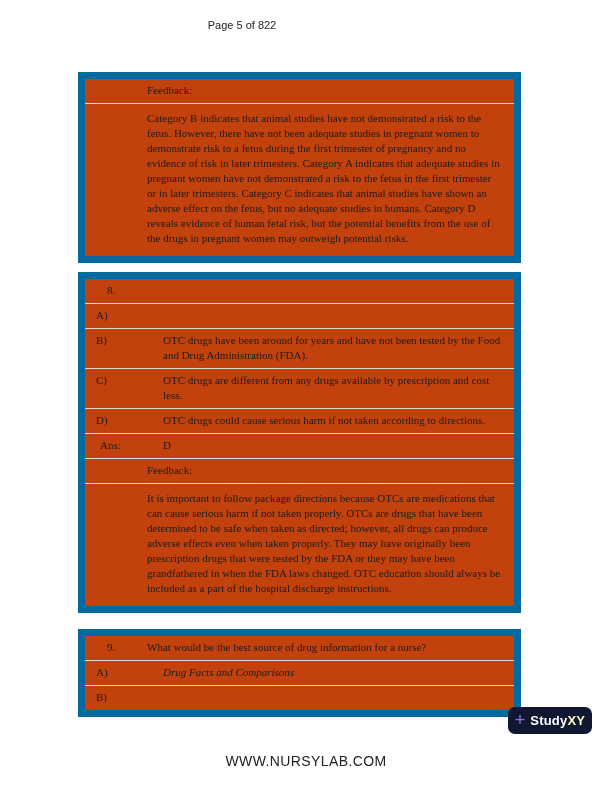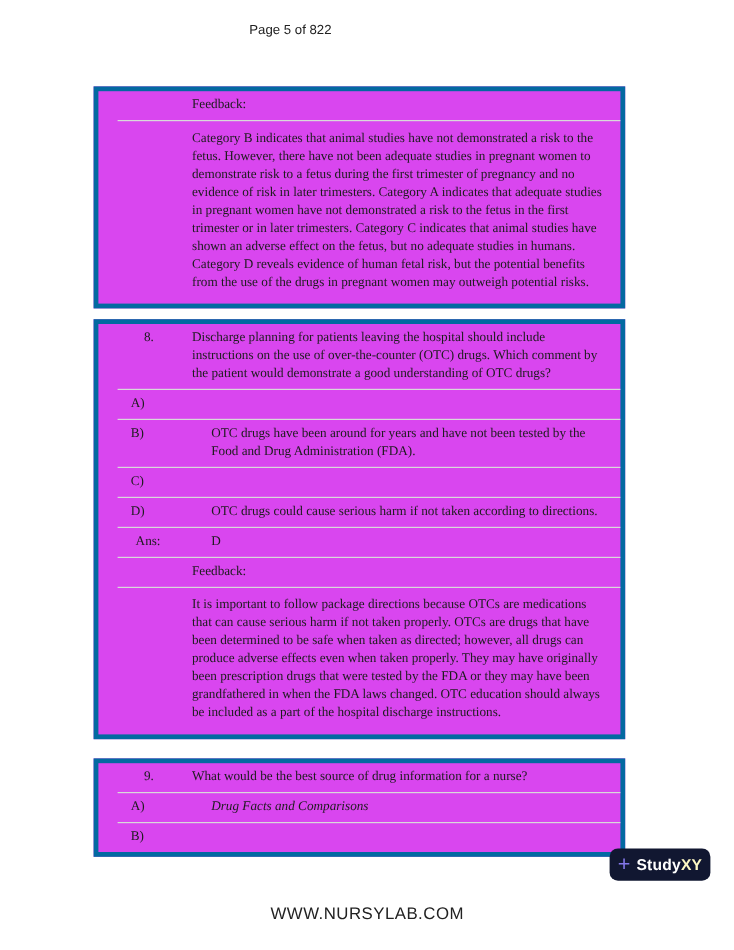--- a/index.html
+++ b/index.html
@@ -22,24 +22,23 @@
     font-size: 11px;
     color: #222;
   }
   .content {
     position: absolute;
     left: 78px;
     top: 72px;
     width: 443px;
   }
   .qtable {
-    border: 4px solid #0369a1;
-    background: #d946ef;
+    border: 7px solid #0369a1;
+    background: #c2410c;
     width: 100%;
-    padding-left: 16px;
   }
   .qtable.gap-sm { margin-bottom: 9px; }
   .qtable.gap-lg { margin-bottom: 16px; }
   .row {
     display: flex;
     border-bottom: 1px solid #d9d9d9;
   }
   .row:last-child { border-bottom: none; }
   .cell { font-size: 11px; line-height: 15px; }
   .label {
@@ -113,31 +112,31 @@
     </div>
     <div class="row">
       <div class="cell label"></div>
       <div class="cell body para">Category B indicates that animal studies have not demonstrated a risk to the fetus. However, there have not been adequate studies in pregnant women to demonstrate risk to a fetus during the first trimester of pregnancy and no evidence of risk in later trimesters. Category A indicates that adequate studies in pregnant women have not demonstrated a risk to the fetus in the first trimester or in later trimesters. Category C indicates that animal studies have shown an adverse effect on the fetus, but no adequate studies in humans. Category D reveals evidence of human fetal risk, but the potential benefits from the use of the drugs in pregnant women may outweigh potential risks.</div>
     </div>
   </div>
 
   <div class="qtable gap-lg">
     <div class="row">
       <div class="cell label num">8.</div>
-      <div class="cell body">Discharge planning for patients leaving the hospital should include instructions on the use of over-the-counter (OTC) drugs. Which comment by the patient would demonstrate a good understanding of OTC  drugs?</div>
     </div>
     <div class="row">
       <div class="cell label opt">A)</div>
     </div>
     <div class="row">
       <div class="cell label opt">B)</div>
       <div class="cell body opt-text">OTC drugs have been around for years and have not been tested by the Food and Drug Administration (FDA).</div>
     </div>
     <div class="row">
       <div class="cell label opt">C)</div>
+      <div class="cell body opt-text">OTC drugs are different from any drugs available by prescription and cost less.</div>
     </div>
     <div class="row">
       <div class="cell label opt">D)</div>
       <div class="cell body opt-text">OTC drugs could cause serious harm if not taken according to directions.</div>
     </div>
     <div class="row">
       <div class="cell label ans">Ans:</div>
       <div class="cell body opt-text">D</div>
     </div>
     <div class="row">

